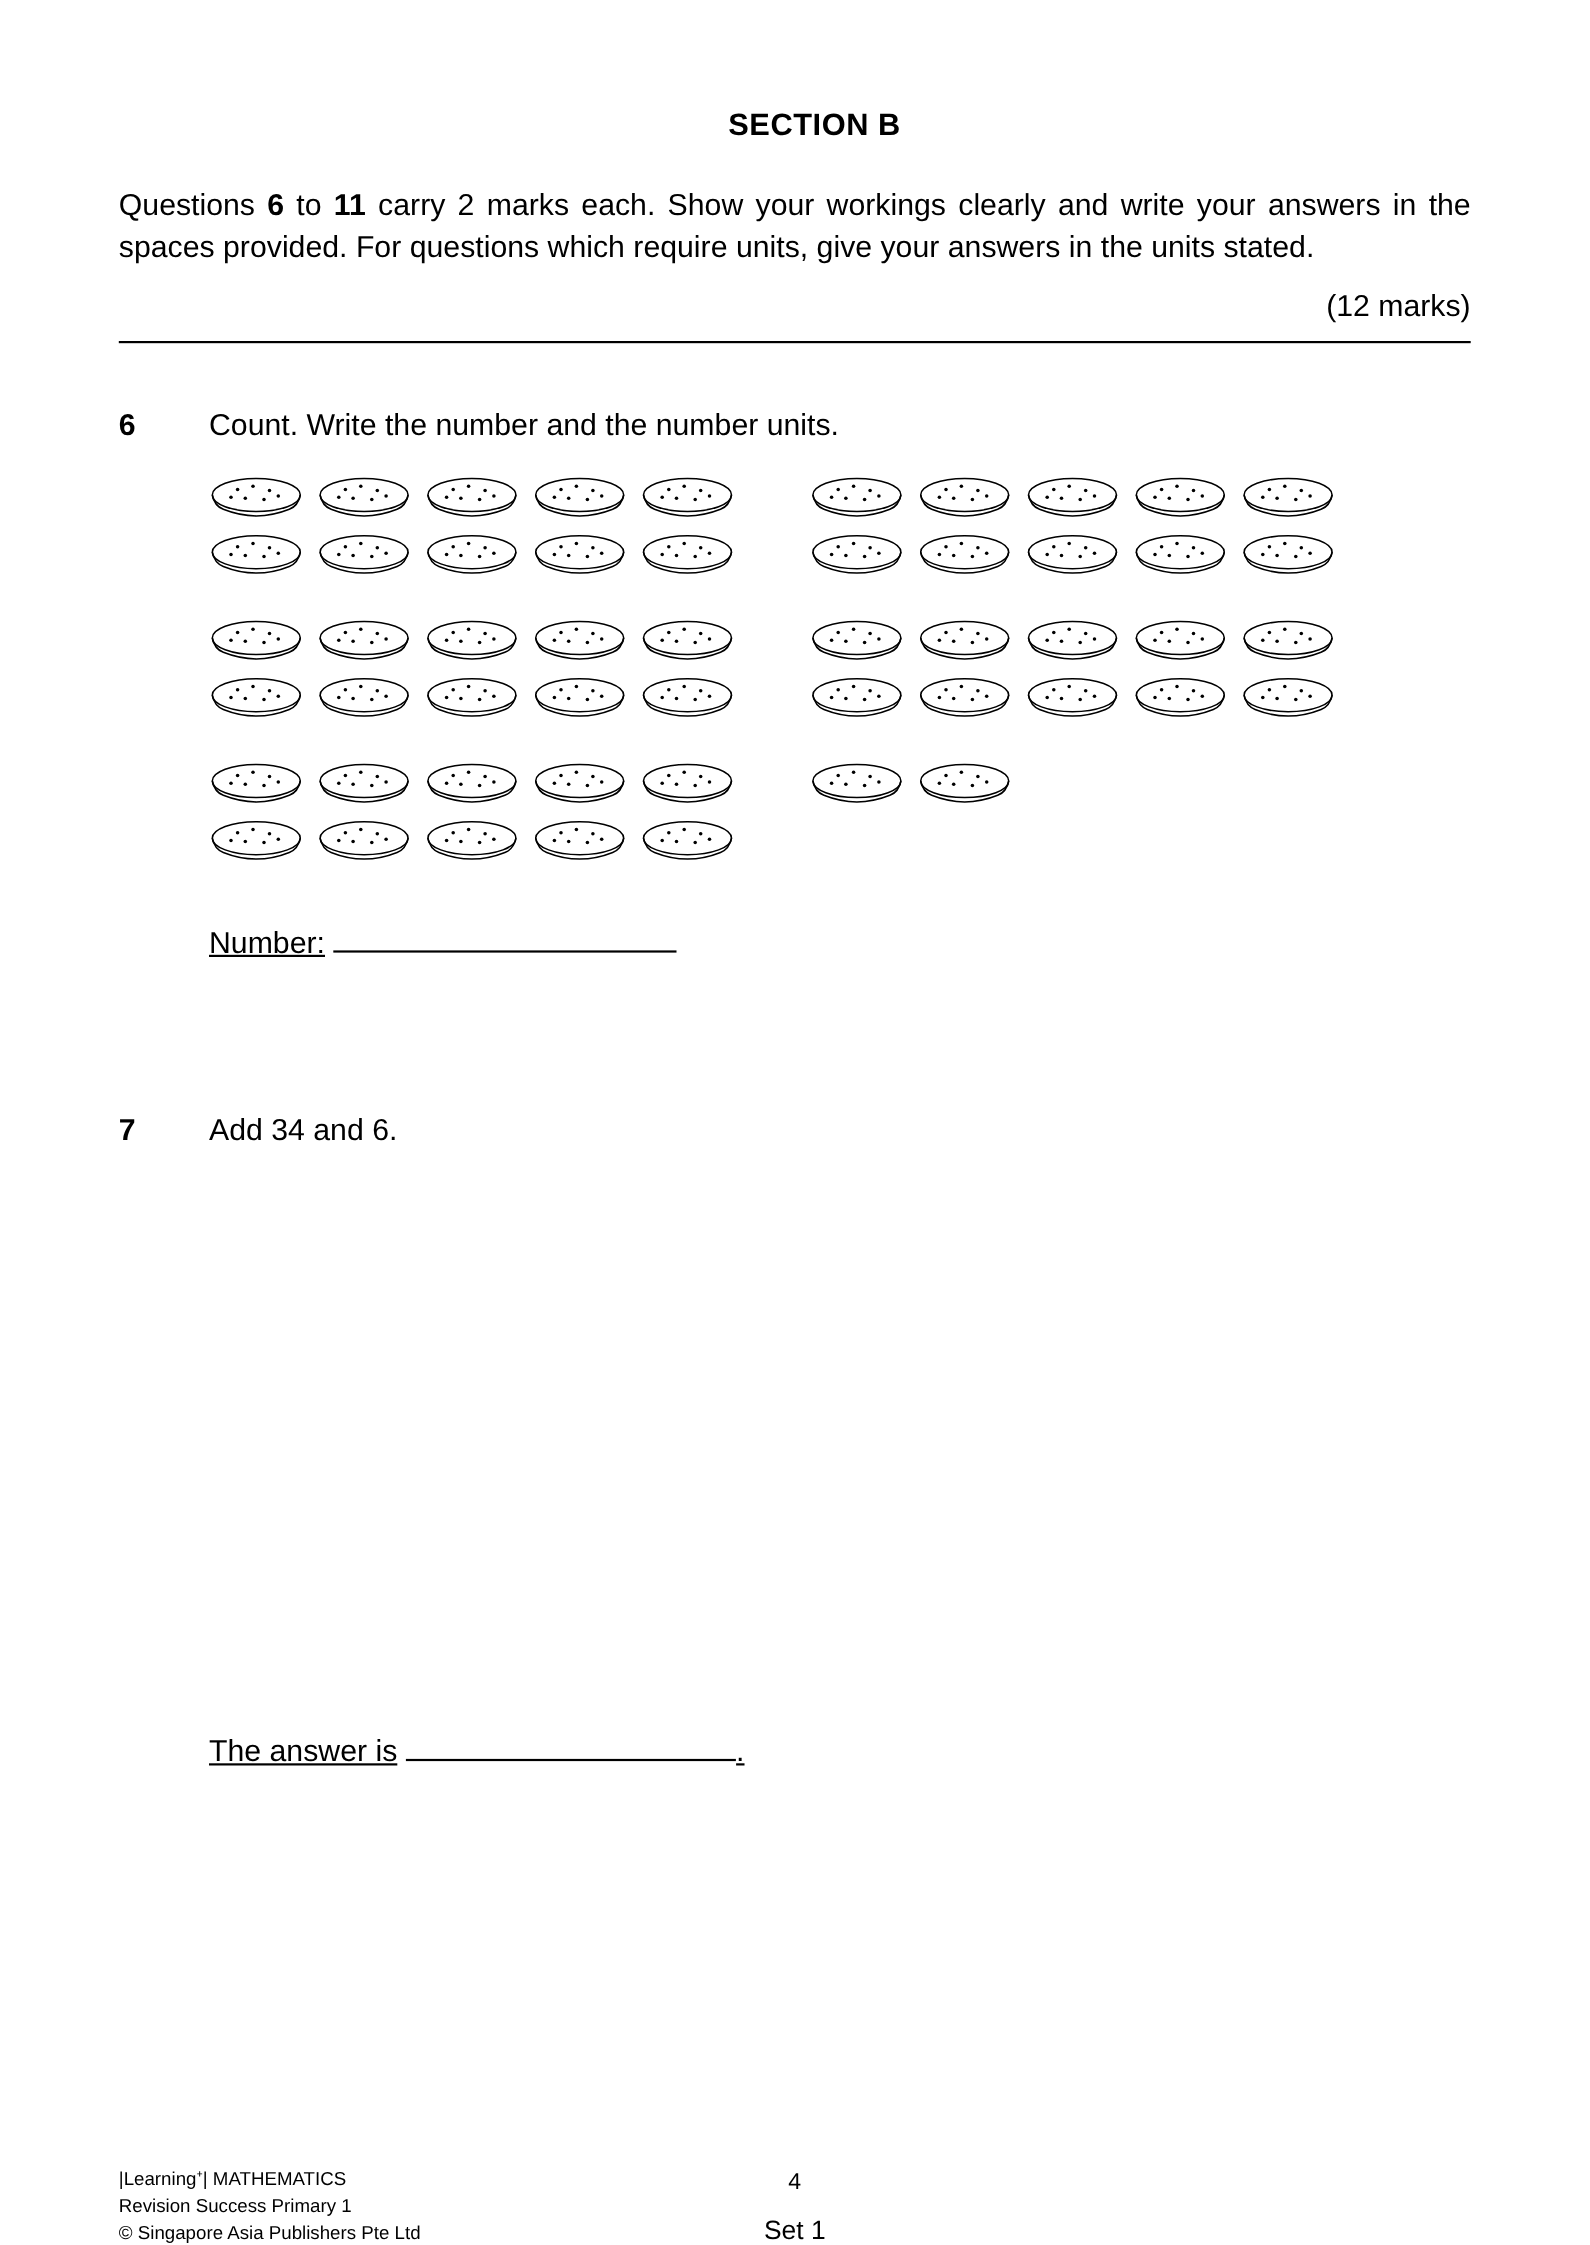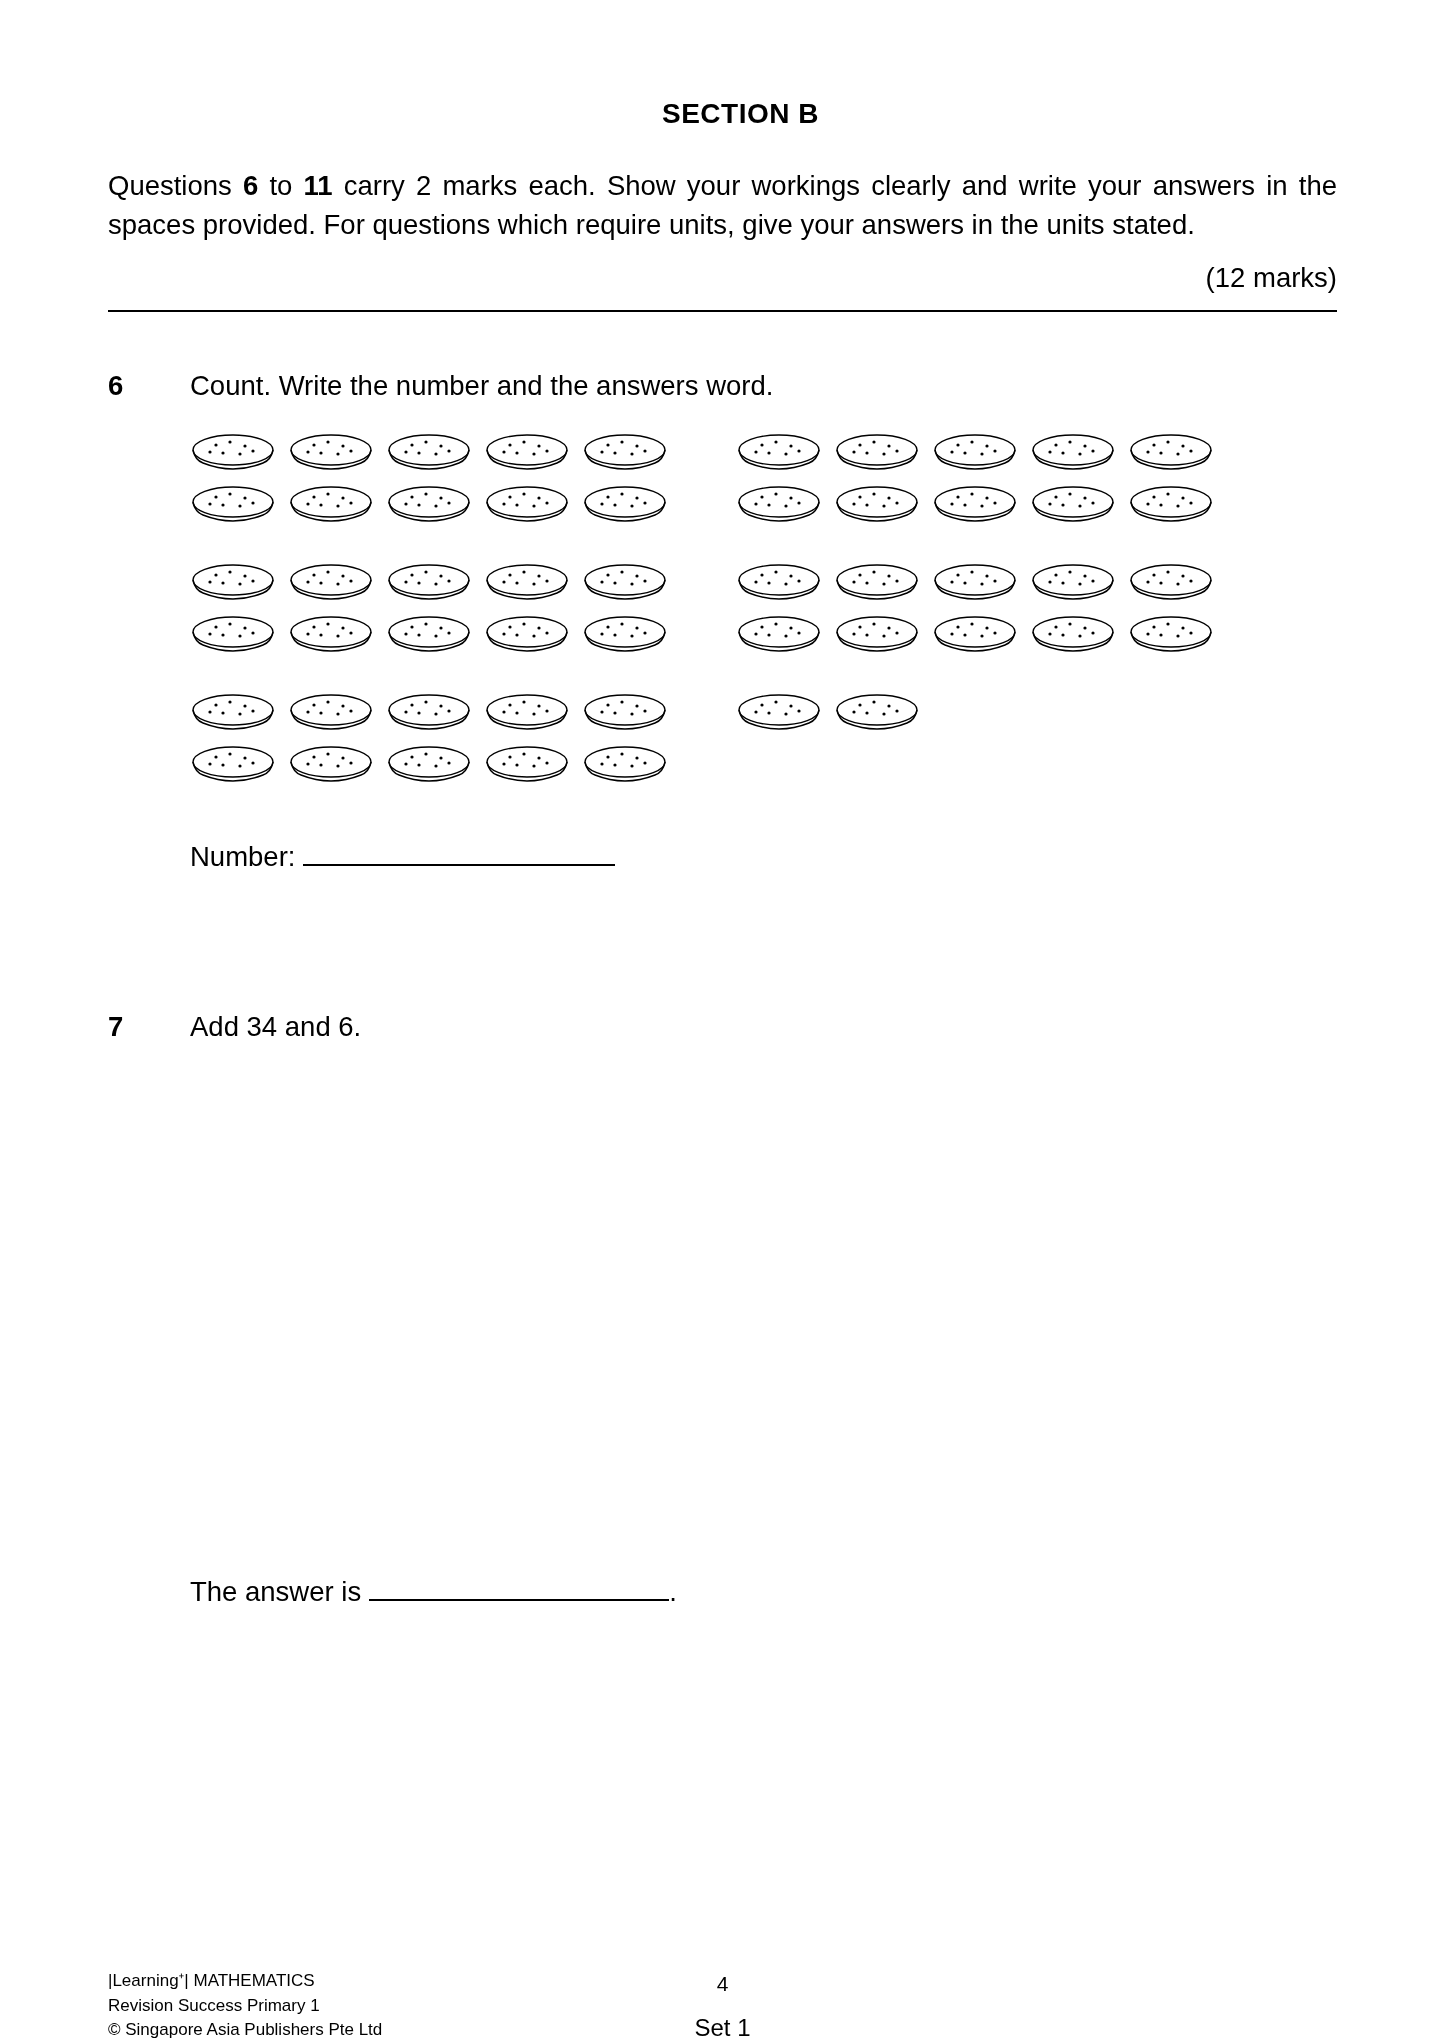--- a/index.html
+++ b/index.html
@@ -80,20 +80,21 @@
     height: 44px;
     flex: 0 0 86px;
     margin-right: 12px;
     display: block;
   }
   .answer-line-row {
     margin-left: 82px;
     display: flex;
     align-items: baseline;
     font-size: 27.5px;
+    text-decoration: underline;
   }
   .answer-label { white-space: nowrap; }
   .blank {
     display: inline-block;
     border-bottom: 2.5px solid #000;
     margin-left: 8px;
     height: 24px;
   }
   .blank.short { width: 312px; }
   .blank.long { width: 840px; }
@@ -134,21 +135,21 @@
     <span>Questions </span><b>6</b><span> to </span><b>11</b><span> carry 2 marks each. Show your workings clearly and write your answers in the spaces provided. For questions which require units, give your answers in the units stated.</span>
   </div>
 
   <div class="marks">(12 marks)</div>
 
   <div class="rule"></div>
 
   <div class="qblock">
     <div class="qrow">
       <div class="qnum">6</div>
-      <div class="qtext">Count. Write the number and the answers word.</div>
+      <div class="qtext">Count. Write the number and the number units.</div>
     </div>
 
     <div class="cookies-area">
 
       <div class="cookie-row grouped">
         <svg class="cookie" viewBox="0 0 86 44">
             <ellipse cx="43" cy="20" rx="40" ry="15" fill="none" stroke="#000" stroke-width="1.4"></ellipse>
             <path d="M3 20 q2 10 10 13 q15 6 30 6 q15 0 30 -6 q8 -3 10 -13" fill="none" stroke="#000" stroke-width="1.4"></path>
             <circle cx="26" cy="15" r="1.6"></circle>
             <circle cx="40" cy="12" r="1.6"></circle>

